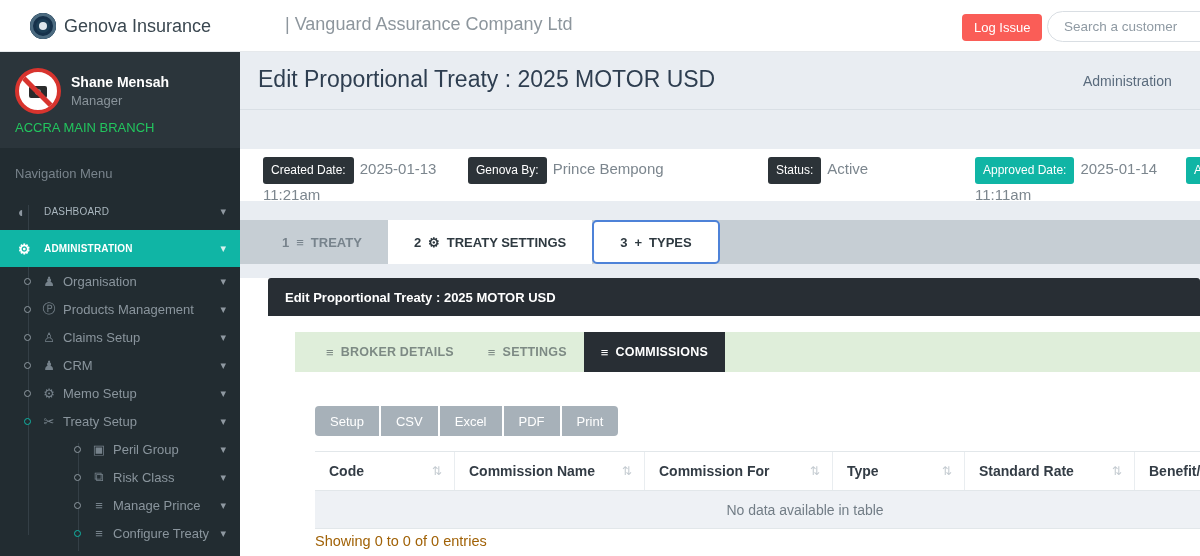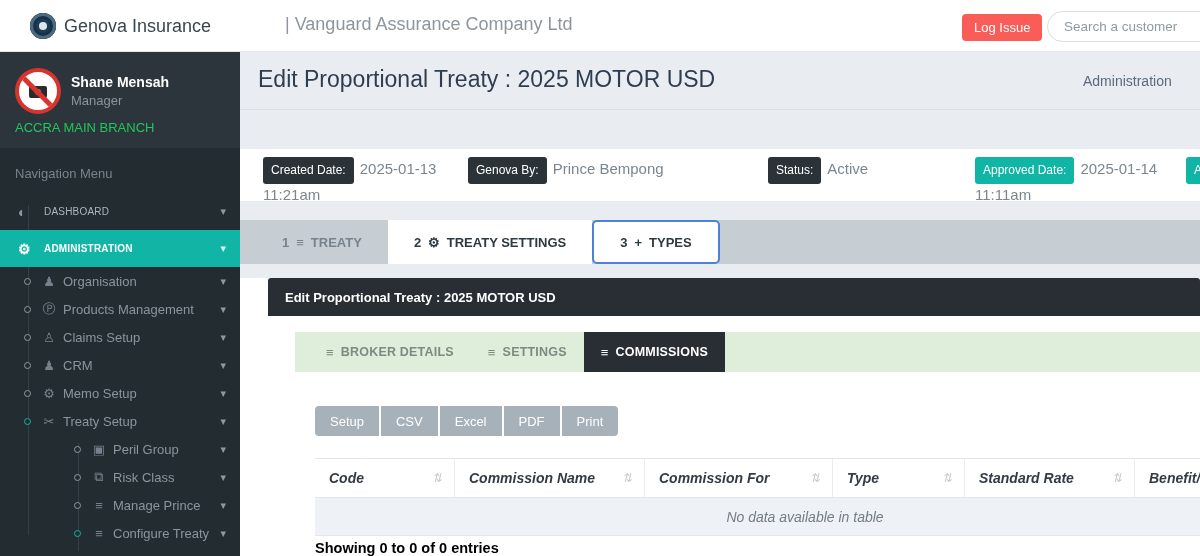--- a/index.html
+++ b/index.html
@@ -94,31 +94,31 @@
           color:#7d8a84; cursor:pointer; letter-spacing:.2px; }
   .itab .iico { font-size:13px; }
   .itab.current { background:#282e34; color:#ffffff; }
 
   .btn-row { margin-left:75px; margin-top:34px; display:flex; }
   .ex-btn { background:#a7b1b9; color:#ffffff; border:none; font-family:inherit; font-size:13px;
             height:30px; padding:0 15px; margin-right:2px; cursor:pointer; }
   .ex-btn:first-child { border-radius:4px 0 0 4px; }
   .ex-btn:last-child { border-radius:0 4px 4px 0; margin-right:0; }
 
-  .table-wrap { margin-left:75px; margin-top:22px; width:885px; overflow:hidden;font-style:italic; }
+  .table-wrap { margin-left:75px; margin-top:15px; width:885px; overflow:hidden; }
   .thead { display:flex; min-width:980px; border-top:1px solid #e2e7ea; border-bottom:1px solid #e2e7ea; }
   .th { display:flex; align-items:center; justify-content:space-between; height:38px;
         padding:0 12px 0 14px; font-size:14px; font-weight:bold; color:#333c45;
         border-right:1px solid #e9edf0; cursor:pointer; }
   .th:last-child { border-right:none; }
   .sort { color:#c3cad0; font-size:12px; font-weight:normal; margin-left:8px; }
   .c0{width:140px;} .c1{width:190px;} .c2{width:188px;} .c3{width:132px;} .c4{width:170px;} .c5{width:160px;}
   .empty-row { min-width:980px; height:38px; background:#eef1f5; color:#727d86; font-size:14px;
                display:flex; align-items:center; justify-content:center; border-bottom:1px solid #e2e7ea; }
-  .summary { margin-left:75px; margin-top:4px; font-size:14.5px; color:#000000;font-weight:bold; }
+  .summary { margin-left:75px; margin-top:4px; font-size:14.5px; color:#a16207; }
 </style>
 </head>
 <body>
 
 <div class="topbar">
   <div class="brand">
     <div class="brand-logo"></div>
     <span class="brand-name">Genova Insurance</span>
   </div>
   <span class="company-name">| Vanguard Assurance Company Ltd</span>

